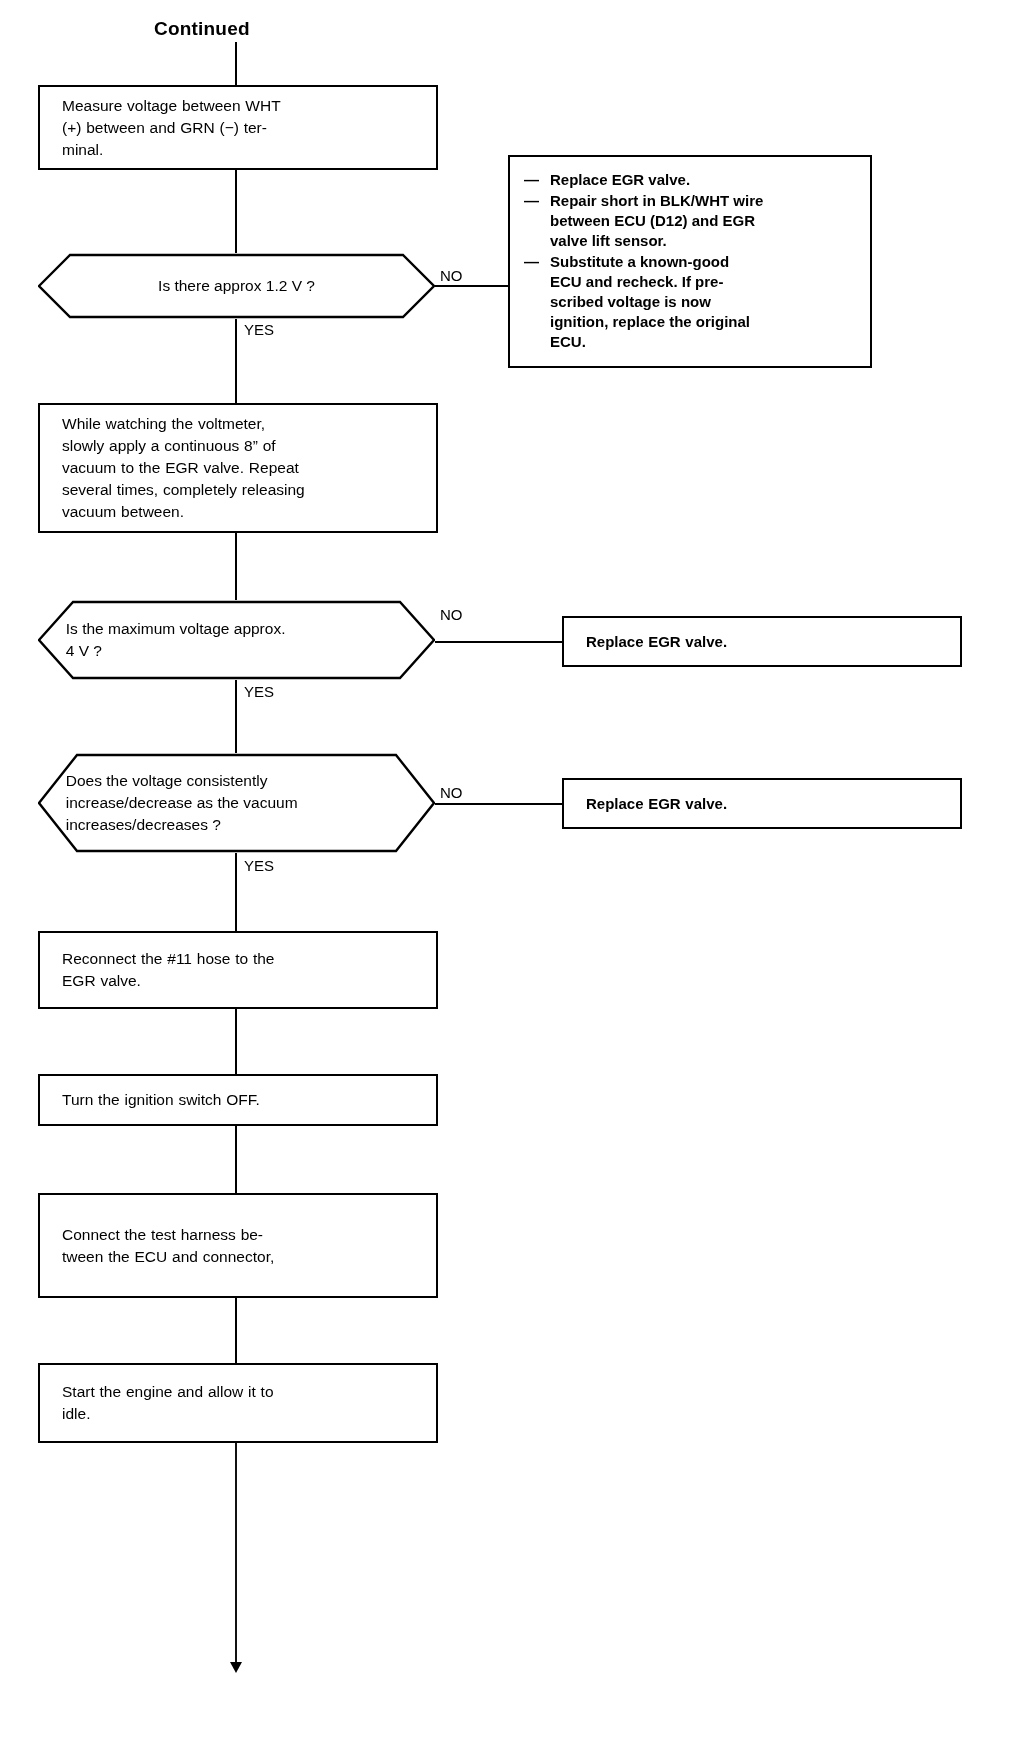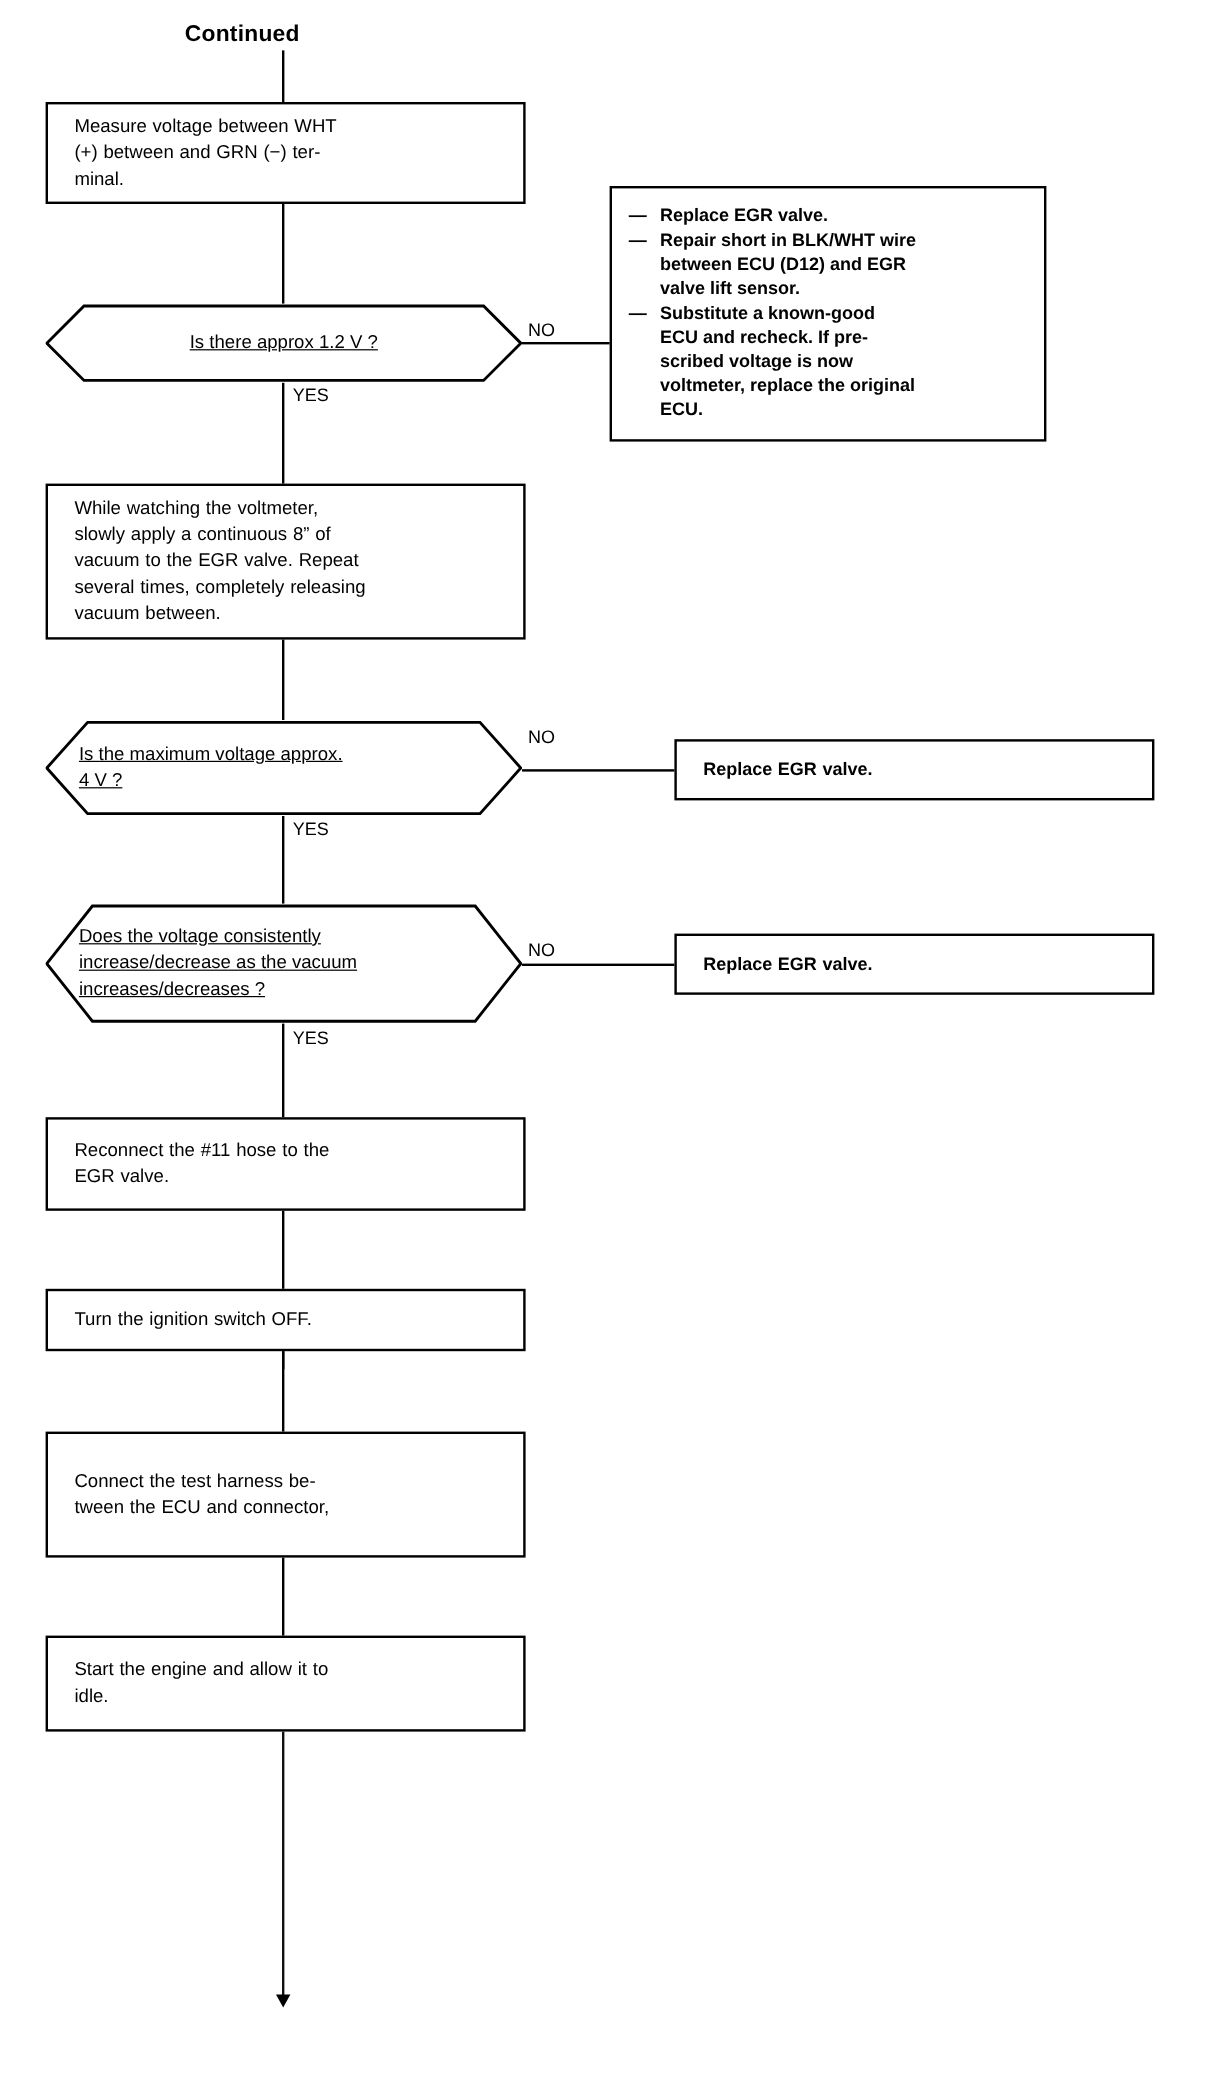--- a/index.html
+++ b/index.html
@@ -83,21 +83,20 @@
   .hex .hextext {
     position: absolute;
     left: 10%;
     right: 10%;
     top: 50%;
     transform: translateY(-50%);
     font-size: 15.5px;
     line-height: 22px;
     text-align: justify;
     text-align-last: left;
-    text-decoration: underline;
   }
   .hex .hextext.center { text-align: center; text-align-last: center; }
 
   
   .vline { position: absolute; width: 2px; background: #000; }
   .hline { position: absolute; height: 2px; background: #000; }
 
   .branch-label {
     position: absolute;
     font-size: 15px;
@@ -157,21 +156,21 @@
         <span class="dash">—</span>
         <span>Repair short in BLK/WHT wire</span><br>
         <span>between ECU (D12) and EGR</span><br>
         <span>valve lift sensor.</span>
       </li>
       <li>
         <span class="dash">—</span>
         <span>Substitute a known-good</span><br>
         <span>ECU and recheck. If pre-</span><br>
         <span>scribed voltage is now</span><br>
-        <span>voltmeter, replace the original</span><br>
+        <span>ignition, replace the original</span><br>
         <span>ECU.</span>
       </li>
     </ul>
   </div>
 
   <div class="abs pbox" style="left:38px; top:403px; width:400px; height:130px;">
     <div class="ptext">
       <span>While watching the voltmeter,</span><br>
       <span>slowly apply a continuous 8” of</span><br>
       <span>vacuum to the EGR valve. Repeat</span><br>

